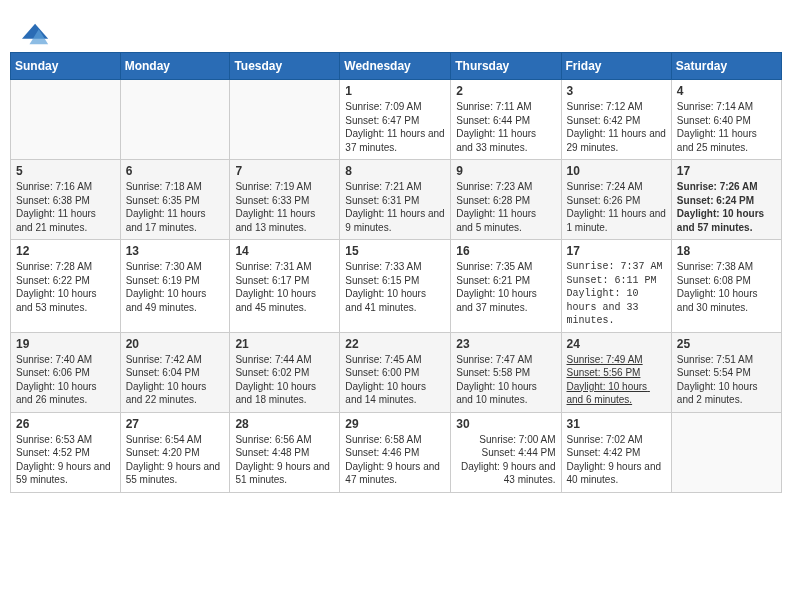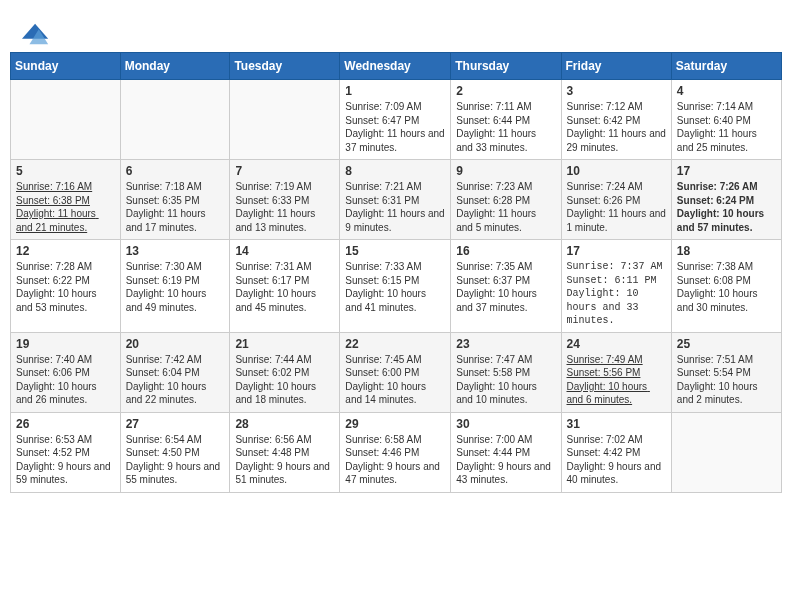--- a/index.html
+++ b/index.html
@@ -153,21 +153,21 @@
         <td>
           <div class="day-number">4</div>
           <div class="day-info" style="white-space: pre-wrap;">Sunrise: 7:14 AM
 Sunset: 6:40 PM
 Daylight: 11 hours and 25 minutes.</div>
         </td>
       </tr>
       <tr>
         <td>
           <div class="day-number">5</div>
-          <div class="day-info" style="white-space: pre-wrap; text-decoration: underline;">Sunrise: 7:16 AM
+          <div class="day-info" style="white-space: pre-wrap;">Sunrise: 7:16 AM
 Sunset: 6:38 PM
 Daylight: 11 hours and 21 minutes.</div>
         </td>
         <td>
           <div class="day-number">6</div>
           <div class="day-info" style="white-space: pre-wrap;">Sunrise: 7:18 AM
 Sunset: 6:35 PM
 Daylight: 11 hours and 17 minutes.</div>
         </td>
         <td>
@@ -222,21 +222,21 @@
         </td>
         <td>
           <div class="day-number">15</div>
           <div class="day-info" style="white-space: pre-wrap;">Sunrise: 7:33 AM
 Sunset: 6:15 PM
 Daylight: 10 hours and 41 minutes.</div>
         </td>
         <td>
           <div class="day-number">16</div>
           <div class="day-info" style="white-space: pre-wrap;">Sunrise: 7:35 AM
-Sunset: 6:37 PM
+Sunset: 6:21 PM
 Daylight: 10 hours and 37 minutes.</div>
         </td>
         <td>
           <div class="day-number">17</div>
           <div class="day-info" style="white-space: pre-wrap; font-family: Liberation Mono, monospace;">Sunrise: 7:37 AM
 Sunset: 6:11 PM
 Daylight: 10 hours and 33 minutes.</div>
         </td>
         <td>
           <div class="day-number">18</div>
@@ -292,38 +292,38 @@
       <tr>
         <td>
           <div class="day-number">26</div>
           <div class="day-info" style="white-space: pre-wrap;">Sunrise: 6:53 AM
 Sunset: 4:52 PM
 Daylight: 9 hours and 59 minutes.</div>
         </td>
         <td>
           <div class="day-number">27</div>
           <div class="day-info" style="white-space: pre-wrap;">Sunrise: 6:54 AM
-Sunset: 4:50 PM
+Sunset: 4:20 PM
 Daylight: 9 hours and 55 minutes.</div>
         </td>
         <td>
           <div class="day-number">28</div>
           <div class="day-info" style="white-space: pre-wrap;">Sunrise: 6:56 AM
 Sunset: 4:48 PM
 Daylight: 9 hours and 51 minutes.</div>
         </td>
         <td>
           <div class="day-number">29</div>
           <div class="day-info" style="white-space: pre-wrap;">Sunrise: 6:58 AM
 Sunset: 4:46 PM
 Daylight: 9 hours and 47 minutes.</div>
         </td>
         <td>
           <div class="day-number">30</div>
-          <div class="day-info" style="white-space: pre-wrap;">Sunrise: 7:00 AM
+          <div class="day-info" style="white-space: pre-wrap; text-align: right;">Sunrise: 7:00 AM
 Sunset: 4:44 PM
 Daylight: 9 hours and 43 minutes.</div>
         </td>
         <td>
           <div class="day-number">31</div>
           <div class="day-info" style="white-space: pre-wrap;">Sunrise: 7:02 AM
 Sunset: 4:42 PM
 Daylight: 9 hours and 40 minutes.</div>
         </td>
         <td class="empty-cell"></td>

